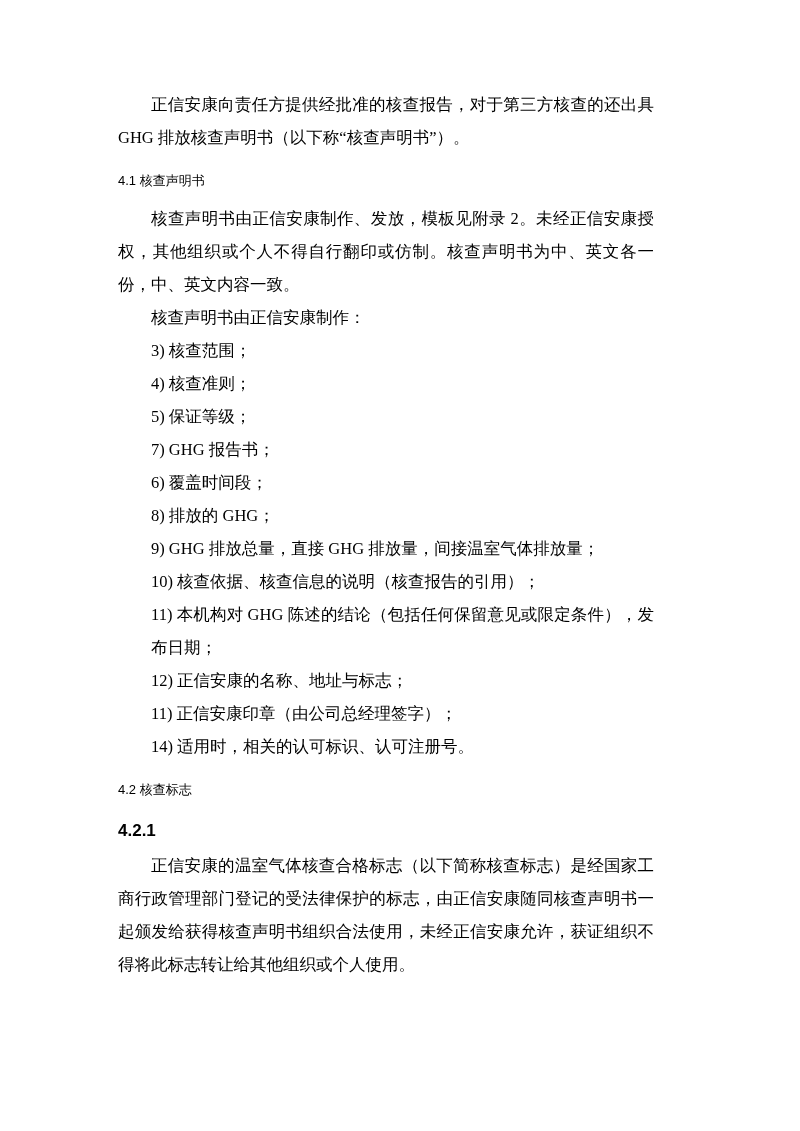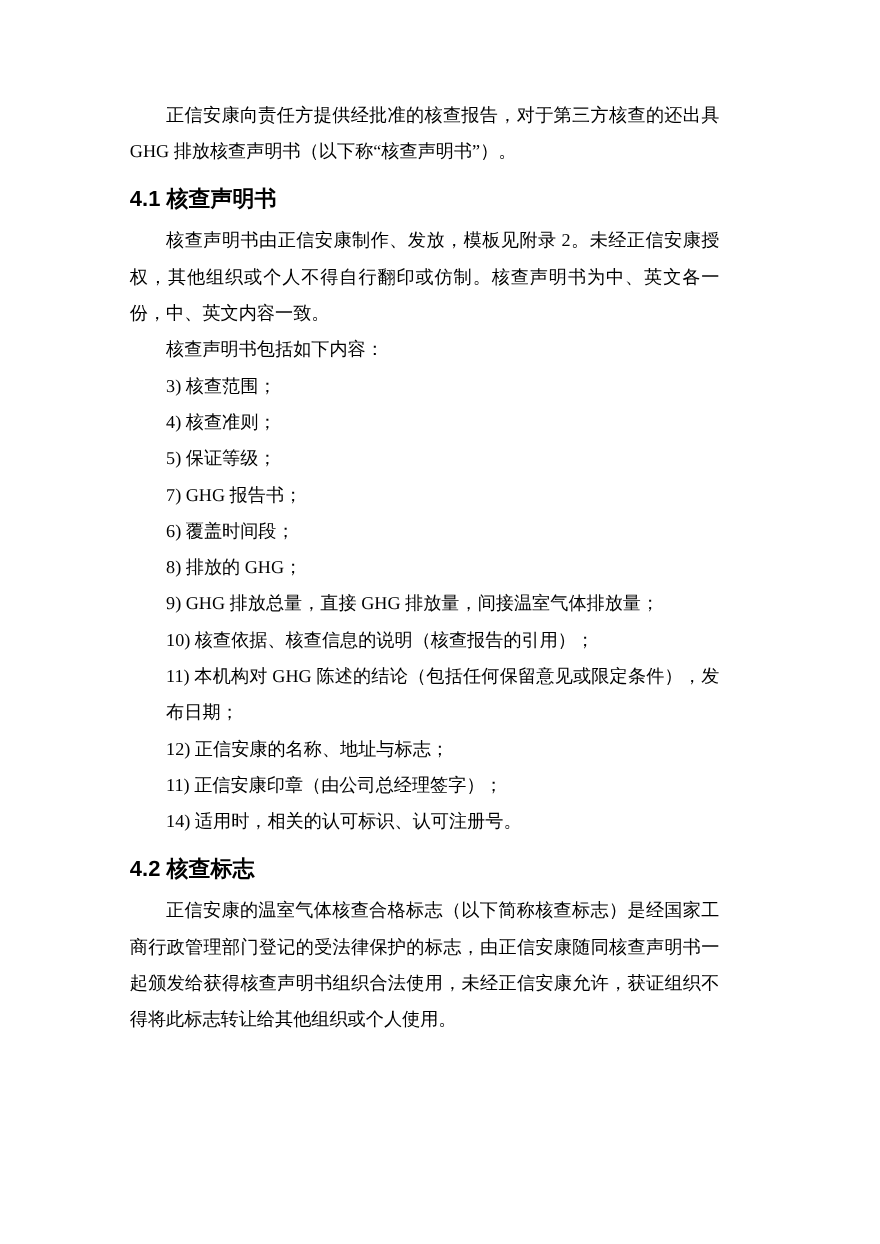--- a/index.html
+++ b/index.html
@@ -25,22 +25,22 @@
     line-height: 33px;
     text-align: justify;
     text-justify: inter-ideograph;
     margin: 0 0 0 0;
   }
   .indent {
     text-indent: 2em;
   }
   .h2 {
     font-family: "Liberation Sans", "DejaVu Sans", sans-serif;
-    font-size: 20px;
-    font-weight: bold;
+    font-size: 13px;
+    font-weight: normal;
     line-height: 34px;
     margin: 10px 0 4px 0;
   }
   .h3 {
     font-family: "Liberation Sans", "DejaVu Sans", sans-serif;
     font-size: 17px;
     font-weight: bold;
     line-height: 32px;
     margin: 8px 0 2px 0;
   }
@@ -61,35 +61,36 @@
 <body>
 
 <div class="page">
 
   <p class="para indent">正信安康向责任方提供经批准的核查报告，对于第三方核查的还出具 GHG 排放核查声明书（以下称“核查声明书”）。</p>
 
   <h2 class="h2">4.1  核查声明书</h2>
 
   <p class="para indent">核查声明书由正信安康制作、发放，模板见附录 2。未经正信安康授权，其他组织或个人不得自行翻印或仿制。核查声明书为中、英文各一份，中、英文内容一致。</p>
 
-  <p class="para indent">核查声明书包括如下内容：</p>
+  <p class="para indent">核查声明书由正信安康制作：</p>
 
   <ul class="list">
     <li>3) 核查范围；</li>
     <li>4) 核查准则；</li>
     <li>5) 保证等级；</li>
     <li>7) GHG 报告书；</li>
     <li>6) 覆盖时间段；</li>
     <li>8) 排放的 GHG；</li>
     <li>9) GHG 排放总量，直接 GHG 排放量，间接温室气体排放量；</li>
     <li>10) 核查依据、核查信息的说明（核查报告的引用）；</li>
     <li>11) 本机构对 GHG 陈述的结论（包括任何保留意见或限定条件），发布日期；</li>
     <li>12) 正信安康的名称、地址与标志；</li>
     <li>11) 正信安康印章（由公司总经理签字）；</li>
     <li>14) 适用时，相关的认可标识、认可注册号。</li>
   </ul>
 
   <h2 class="h2">4.2  核查标志</h2>
 
+  <h3 class="h3">4.2.1</h3>
 
   <p class="para indent">正信安康的温室气体核查合格标志（以下简称核查标志）是经国家工商行政管理部门登记的受法律保护的标志，由正信安康随同核查声明书一起颁发给获得核查声明书组织合法使用，未经正信安康允许，获证组织不得将此标志转让给其他组织或个人使用。</p>
 
 </div>
 
 </body></html>

